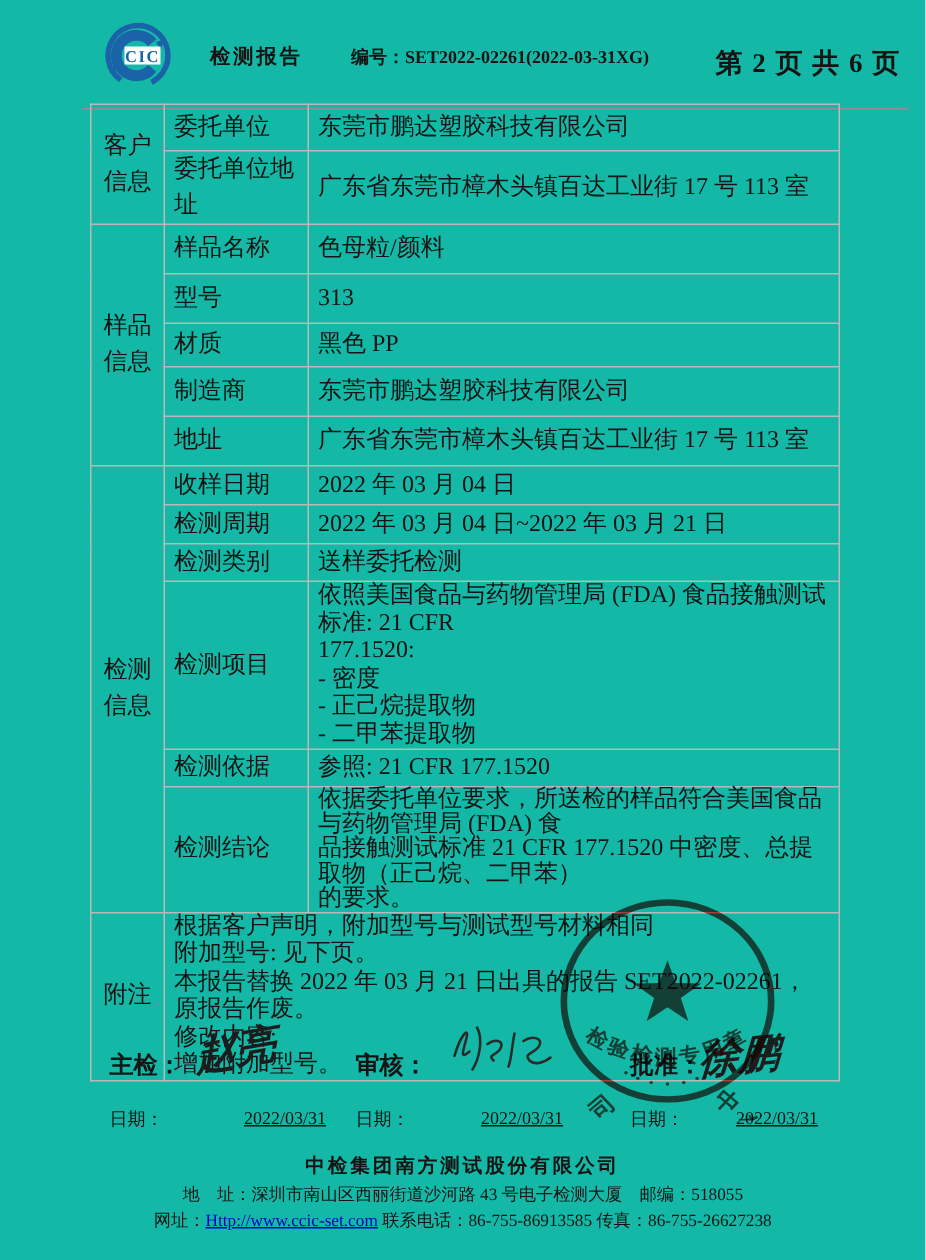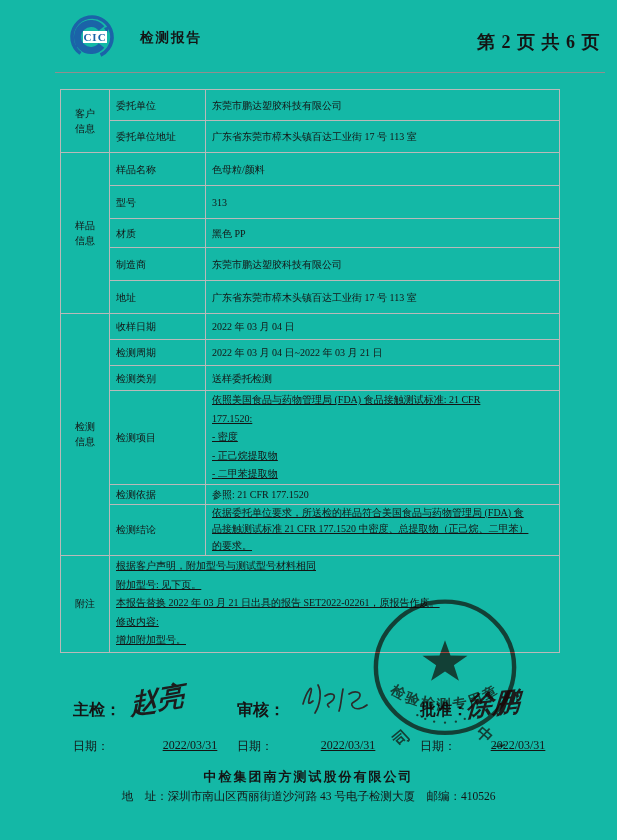--- a/index.html
+++ b/index.html
@@ -7,28 +7,28 @@
         font-family:"Liberation Serif","DejaVu Serif",serif;color:#141414;}
 
   
   .hdr-logo{position:absolute;left:63px;top:13px;width:58px;height:48px;}
   .hdr-title{position:absolute;left:140px;top:29px;font-size:13.5px;font-weight:bold;letter-spacing:2px;}
   .hdr-no{position:absolute;left:234px;top:30px;font-size:12px;font-weight:bold;}
   .hdr-page{position:absolute;left:477px;top:30px;font-size:18px;font-weight:bold;letter-spacing:1px;}
   .hdr-rule{position:absolute;left:55px;top:72px;width:550px;height:0;border-top:1.5px solid #8f8f8f;}
 
   
-  table.report{position:absolute;left:60px;top:89px;width:499px;border-collapse:collapse;
-               table-layout:fixed;font-size:10px;}
+  table.report{position:absolute;left:60px;top:69px;width:499px;border-collapse:collapse;
+               table-layout:fixed;font-size:16px;}
   table.report td{border:1px solid #b9b9b9;padding:0 6px;vertical-align:middle;line-height:1.5;}
   td.sec{text-align:center;line-height:1.9;padding:0 2px;}
   td.lbl{padding-left:9px;}
   td.val{padding-left:10px;}
   td.multiline{padding:4px 10px;vertical-align:middle;}
-  .cellline{line-height:18.5px;text-decoration:underline;}
+  .cellline{line-height:18.5px;}
 
   
   .sig-label{position:absolute;font-size:16px;font-weight:bold;}
   .sig-date-label{position:absolute;font-size:12px;}
   .sig-date{position:absolute;font-size:12px;text-align:center;text-decoration:underline;}
   .sig-name{position:absolute;font-size:27px;font-weight:bold;font-style:italic;color:#1c1c1c;
             transform:rotate(-10deg) skewX(-6deg);white-space:nowrap;}
   .sig-svg{position:absolute;}
 
   
@@ -49,20 +49,21 @@
 
   <svg class="hdr-logo" viewBox="0 0 58 48">
     <circle cx="29" cy="24" r="20" fill="none" stroke="#1b63a8" stroke-width="3.6" stroke-dasharray="104 22" transform="rotate(125 29 24)"></circle>
     <path d="M41 15 L47 13 L44 20 Z" fill="#1b63a8"></path>
     <path d="M17 33 L11 35 L14 28 Z" fill="#1b63a8"></path>
     <path d="M38.5 15.5 A13.5 13.5 0 1 0 38.5 32.5" fill="none" stroke="#1b63a8" stroke-width="7.2"></path>
     <rect x="20" y="18" width="24" height="12" fill="#ffffff"></rect>
     <text x="32" y="28" text-anchor="middle" font-size="11" font-weight="bold" font-family="Liberation Serif, serif" fill="#1b63a8" letter-spacing="1">CIC</text>
   </svg>
   <div class="hdr-title">检测报告</div>
+  <div class="hdr-no"><span>编号：</span><span>SET2022-02261(2022-03-31XG)</span></div>
   <div class="hdr-page">第 2 页 共 6 页</div>
   <div class="hdr-rule"></div>
 
   <table class="report">
     <colgroup>
         <col style="width:49px">
         <col style="width:96px">
         <col style="width:354px">
       </colgroup>
 
@@ -193,16 +194,19 @@
         <circle cx="69" cy="133" r="1.2"></circle>
       <circle cx="80" cy="134" r="1.2"></circle>
         <circle cx="91" cy="133" r="1.2"></circle>
         <circle cx="100" cy="130" r="1.2"></circle>
       <circle cx="108" cy="126" r="1.2"></circle>
     </g>
   </svg>
 
   <div class="ft-company">中检集团南方测试股份有限公司</div>
   <div class="ft-line2">
-    <span>地　址：</span><span>深圳市南山区西丽街道沙河路 43 号电子检测大厦</span><span>　邮编：</span><span>410526</span>
+    <span>地　址：</span><span>深圳市南山区西丽街道沙河路 43 号电子检测大厦</span><span>　邮编：</span><span>518055</span>
   </div>
+  <div class="ft-line3">
+    <span>网址：</span><a href="#" class="ft-link">Http://www.ccic-set.com</a><span> 联系电话：</span><span>86-755-86913585</span><span> 传真：</span><span>86-755-26627238</span>
+  </div>
 
 </div>
 
 </body></html>

